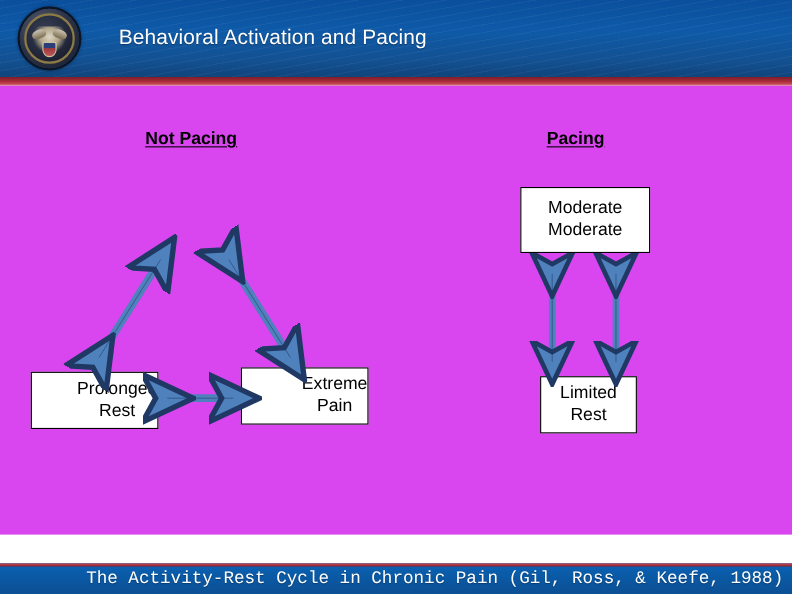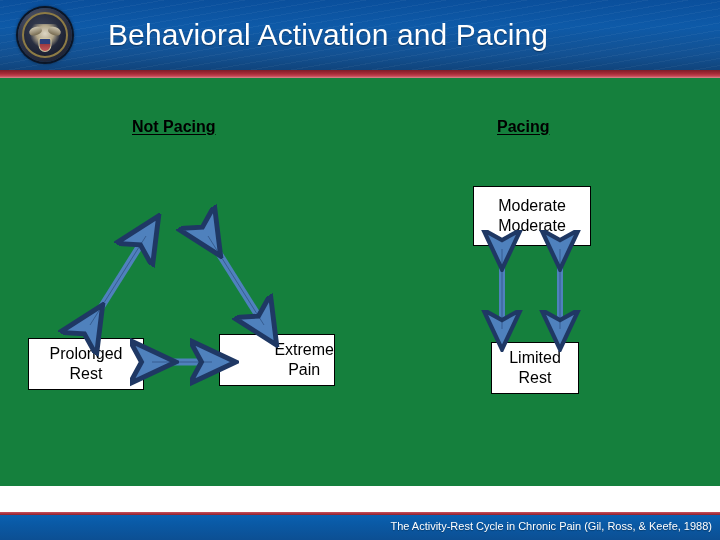--- a/index.html
+++ b/index.html
@@ -88,35 +88,35 @@
     width: 11px; height: 12px;
     background: linear-gradient(180deg, #2a3f7a 0%, #2a3f7a 42%, #9a3a3f 42%, #c4565a 100%);
     border-radius: 2px 2px 50% 50%;
     border: 1px solid #cfc49f;
   }
   #header-title {
     position: absolute;
     left: 108px; top: 16px;
     width: 590px;
     color: #ffffff;
-    font-size: 30px;
+    font-size: 19px;
     font-weight: 400;
     letter-spacing: 0.1px;
     line-height: 38px;
     white-space: nowrap;
     text-shadow: 0 1px 1px rgba(0,0,0,0.35);
   }
 
   
   #slide-body {
     position: absolute;
     left: 0; top: 78px;
     width: 720px;
     height: 408px;
-    background: #15803d;
+    background: #d946ef;
   }
 
   .col-heading {
     position: absolute;
     font-size: 16px;
     font-weight: bold;
     color: #000000;
     text-decoration: underline;
     text-underline-offset: 2px;
     white-space: nowrap;
@@ -132,23 +132,23 @@
     font-size: 16px;
     line-height: 20px;
     text-align: center;
     display: flex;
     align-items: center;
     justify-content: center;
     box-sizing: border-box;
   }
 
   #box-overactivity   { left: 124px; top: 116px; width: 118px; height: 30px; }
-  #box-prolonged-rest { left: 28px;  top: 260px; width: 116px; height: 52px; }
+  #box-prolonged-rest { left: 28px;  top: 260px; width: 116px; height: 52px; justify-content: flex-end; }
   #box-extreme-pain   { left: 219px; top: 256px; width: 116px; height: 52px; justify-content: flex-end; }
-  #box-moderate-activity { left: 473px; top: 108px;  width: 118px; height: 60px; justify-content: center; }
+  #box-moderate-activity { left: 473px; top: 92px;  width: 118px; height: 60px; justify-content: center; }
   #box-limited-rest   { left: 491px; top: 264px; width: 88px;  height: 52px; }
 
   .arrow-svg {
     position: absolute;
     overflow: visible;
   }
   #arrow-left-diagonal  { left: 80px;  top: 148px; }
   #arrow-right-diagonal { left: 196px; top: 148px; }
   #arrow-bottom-horizontal { left: 143px; top: 272px; }
   #arrow-right-vertical-1 { left: 490px; top: 162px; }
@@ -166,24 +166,25 @@
   #footer-red-line {
     position: absolute;
     left: 0; top: 0;
     width: 720px; height: 3px;
     background: linear-gradient(180deg, #c9505c 0%, #8e1f2b 100%);
   }
   #footer-citation {
     position: absolute;
     right: 8px; top: 7px;
     color: #ffffff;
-    font-size: 11px;
+    font-size: 16px;
     line-height: 14px;
     white-space: nowrap;
     text-shadow: 0 1px 1px rgba(0,0,0,0.3);
+    font-family: Liberation Mono, monospace;
   }
 </style>
 </head>
 <body>
 
 <div id="header-bar">
   <div id="header-texture"></div>
 
   <div id="va-seal">
     <div class="ring"></div>

